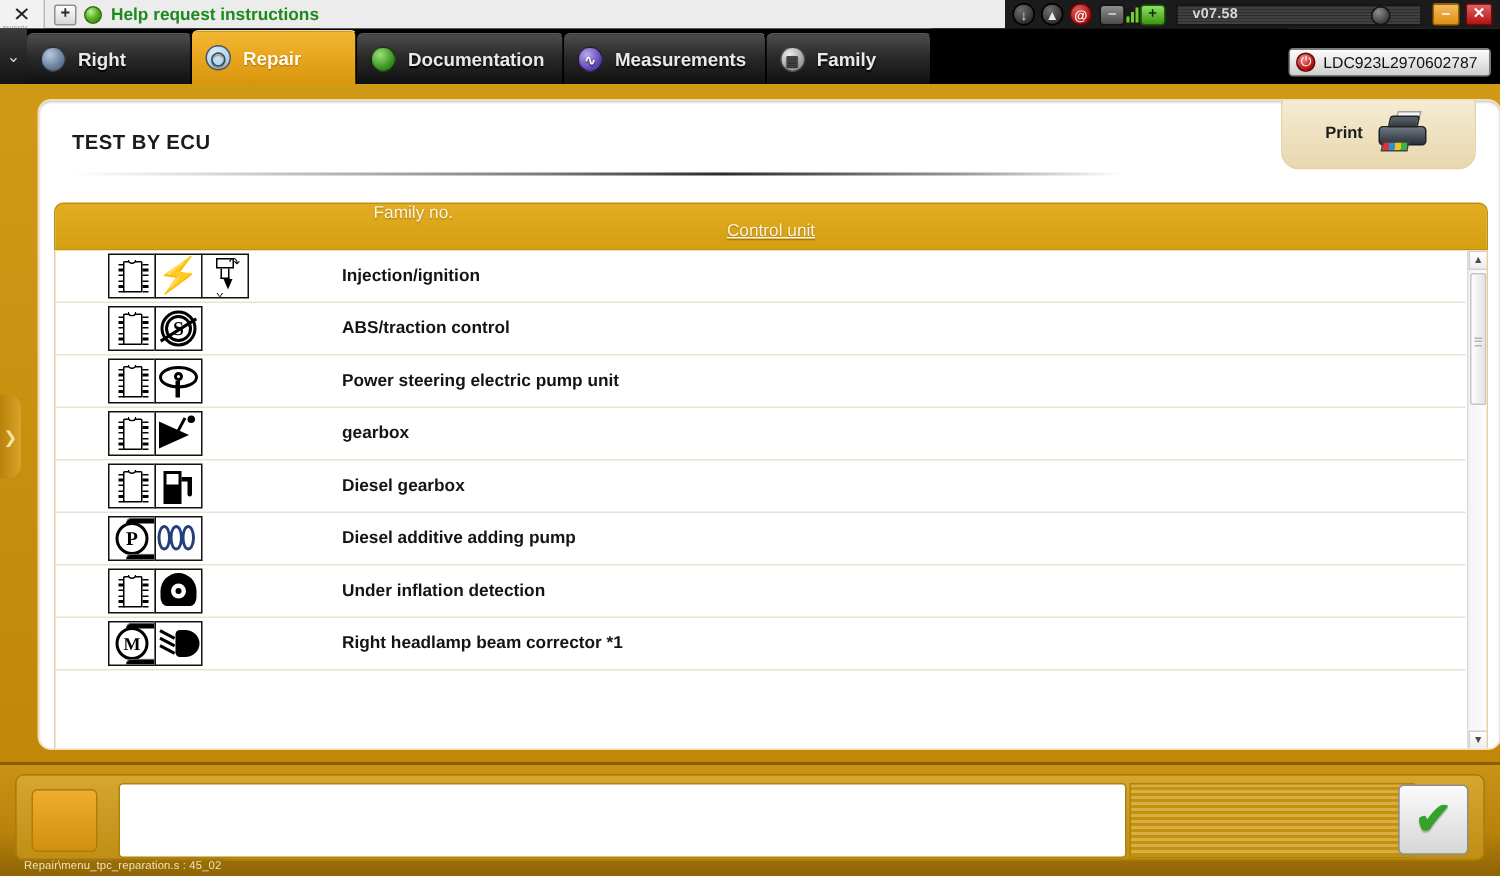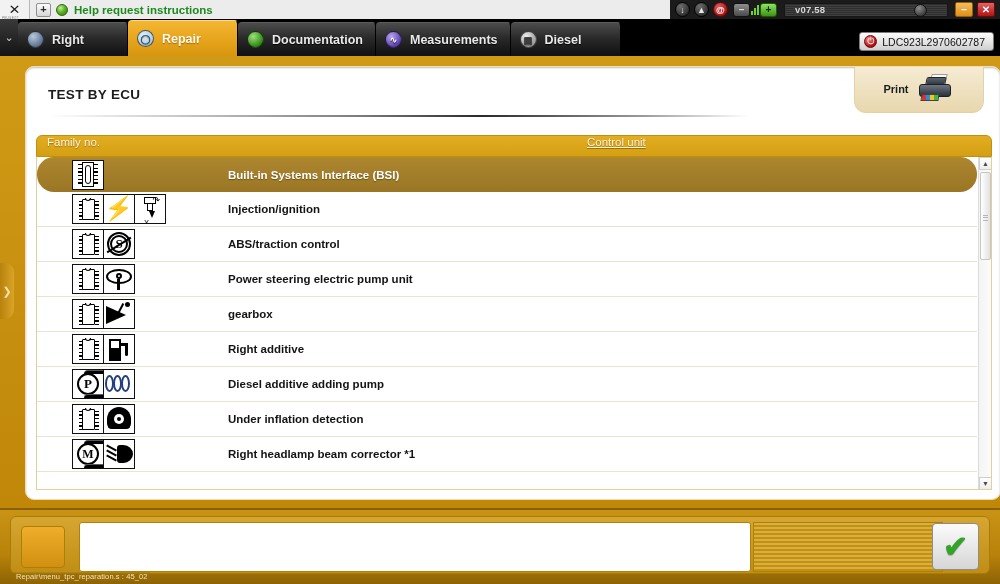--- a/index.html
+++ b/index.html
@@ -195,26 +195,27 @@
     position: absolute; left: 4px; top: 18px; width: 18px; height: 7px;
     background: linear-gradient(90deg,#e03131 0%,#e03131 25%,#2f8ae0 25%,#2f8ae0 50%,#f2c416 50%,#f2c416 75%,#39b54a 75%,#39b54a 100%);
     border: 1px solid #444; transform: skewX(-10deg);
   }
 
   
   .table-wrap {
     position: absolute; left: 10px; top: 68px; width: 956px; height: 355px;
   }
   .table-head {
-    height: 22px; border-radius: 6px 6px 0 0;
+    height: 32px; border-radius: 6px 6px 0 0;
     background: linear-gradient(180deg,#e2ad22 0%,#d49f11 100%);
     border: 1px solid #c08f0b;
-    display: flex; align-items: flex-start;
+    display: flex; align-items: center;
     color: #fdf4dd; font-size: 11.5px;
     text-shadow: 0 1px 1px rgba(110,70,0,.55);
+    flex-direction: column;
   }
   .th-family { width: 550px; padding-left: 10px; }
   .th-cu { flex: 1; text-decoration: underline; }
   .table-body {
     position: relative; height: 333px; background: #fff;
     border-left: 1px solid #e3cf9b; border-right: 1px solid #e3cf9b; border-bottom: 1px solid #e3cf9b;
     overflow: hidden;
   }
   .rows { position: absolute; left: 0; top: 0; width: 940px; }
   .row {
@@ -448,21 +449,21 @@
     <div class="tab">
       <span class="tab-ico ico-doc"></span>
       <span>Documentation</span>
     </div>
     <div class="tab">
       <span class="tab-ico ico-meas">∿</span>
       <span>Measurements</span>
     </div>
     <div class="tab">
       <span class="tab-ico ico-rep">▤</span>
-      <span>Diesel</span>
+      <span>Family</span>
     </div>
 
     <div class="tabbar-spacer"></div>
     <div class="vin-badge">
       <span class="vin-orb">⏻</span>
       <span>LDC923L2970602787</span>
     </div>
   </div>
 
   <div class="page-frame">
@@ -487,47 +488,20 @@
       </div>
 
       <div class="table-wrap">
         <div class="table-head">
           <div class="th-family">Family no.</div>
           <div class="th-cu">Control unit</div>
         </div>
 
         <div class="table-body">
           <div class="rows" id="rows">
-              <div class="row selected">
-                <div class="icons-cell">
-                  <div class="ibox">
-                    <span class="g-bsi">
-                      <span class="pins l">
-                        <i></i>
-                        <i></i>
-                        <i></i>
-                        <i></i>
-                        <i></i>
-                        <i></i>
-                      </span>
-                      <span class="outer"></span>
-                      <span class="inner"></span>
-                      <span class="pins r">
-                        <i></i>
-                        <i></i>
-                        <i></i>
-                        <i></i>
-                        <i></i>
-                        <i></i>
-                      </span>
-                    </span>
-                  </div>
-                </div>
-                <div class="row-label">Built-in Systems Interface (BSI)</div>
-              </div>
               <div class="row">
                 <div class="icons-cell">
                   <div class="ibox">
                     <span class="g-chip">
                       <span class="pins l">
                         <i></i>
                         <i></i>
                         <i></i>
                         <i></i>
                         <i></i>
@@ -689,21 +663,21 @@
                   </div>
                   <div class="ibox">
                     <span class="g-pump">
                       <span class="bdy"></span>
                       <span class="win"></span>
                       <span class="noz"></span>
                       <span class="hose"></span>
                     </span>
                   </div>
                 </div>
-                <div class="row-label">Right additive</div>
+                <div class="row-label">Diesel gearbox</div>
               </div>
               <div class="row">
                 <div class="icons-cell">
                   <div class="ibox">
                     <span class="g-park">
                       <span class="tab t"></span>
                       <span class="circ"></span>
                       <span class="p">P</span>
                       <span class="tab b"></span>
                     </span>

